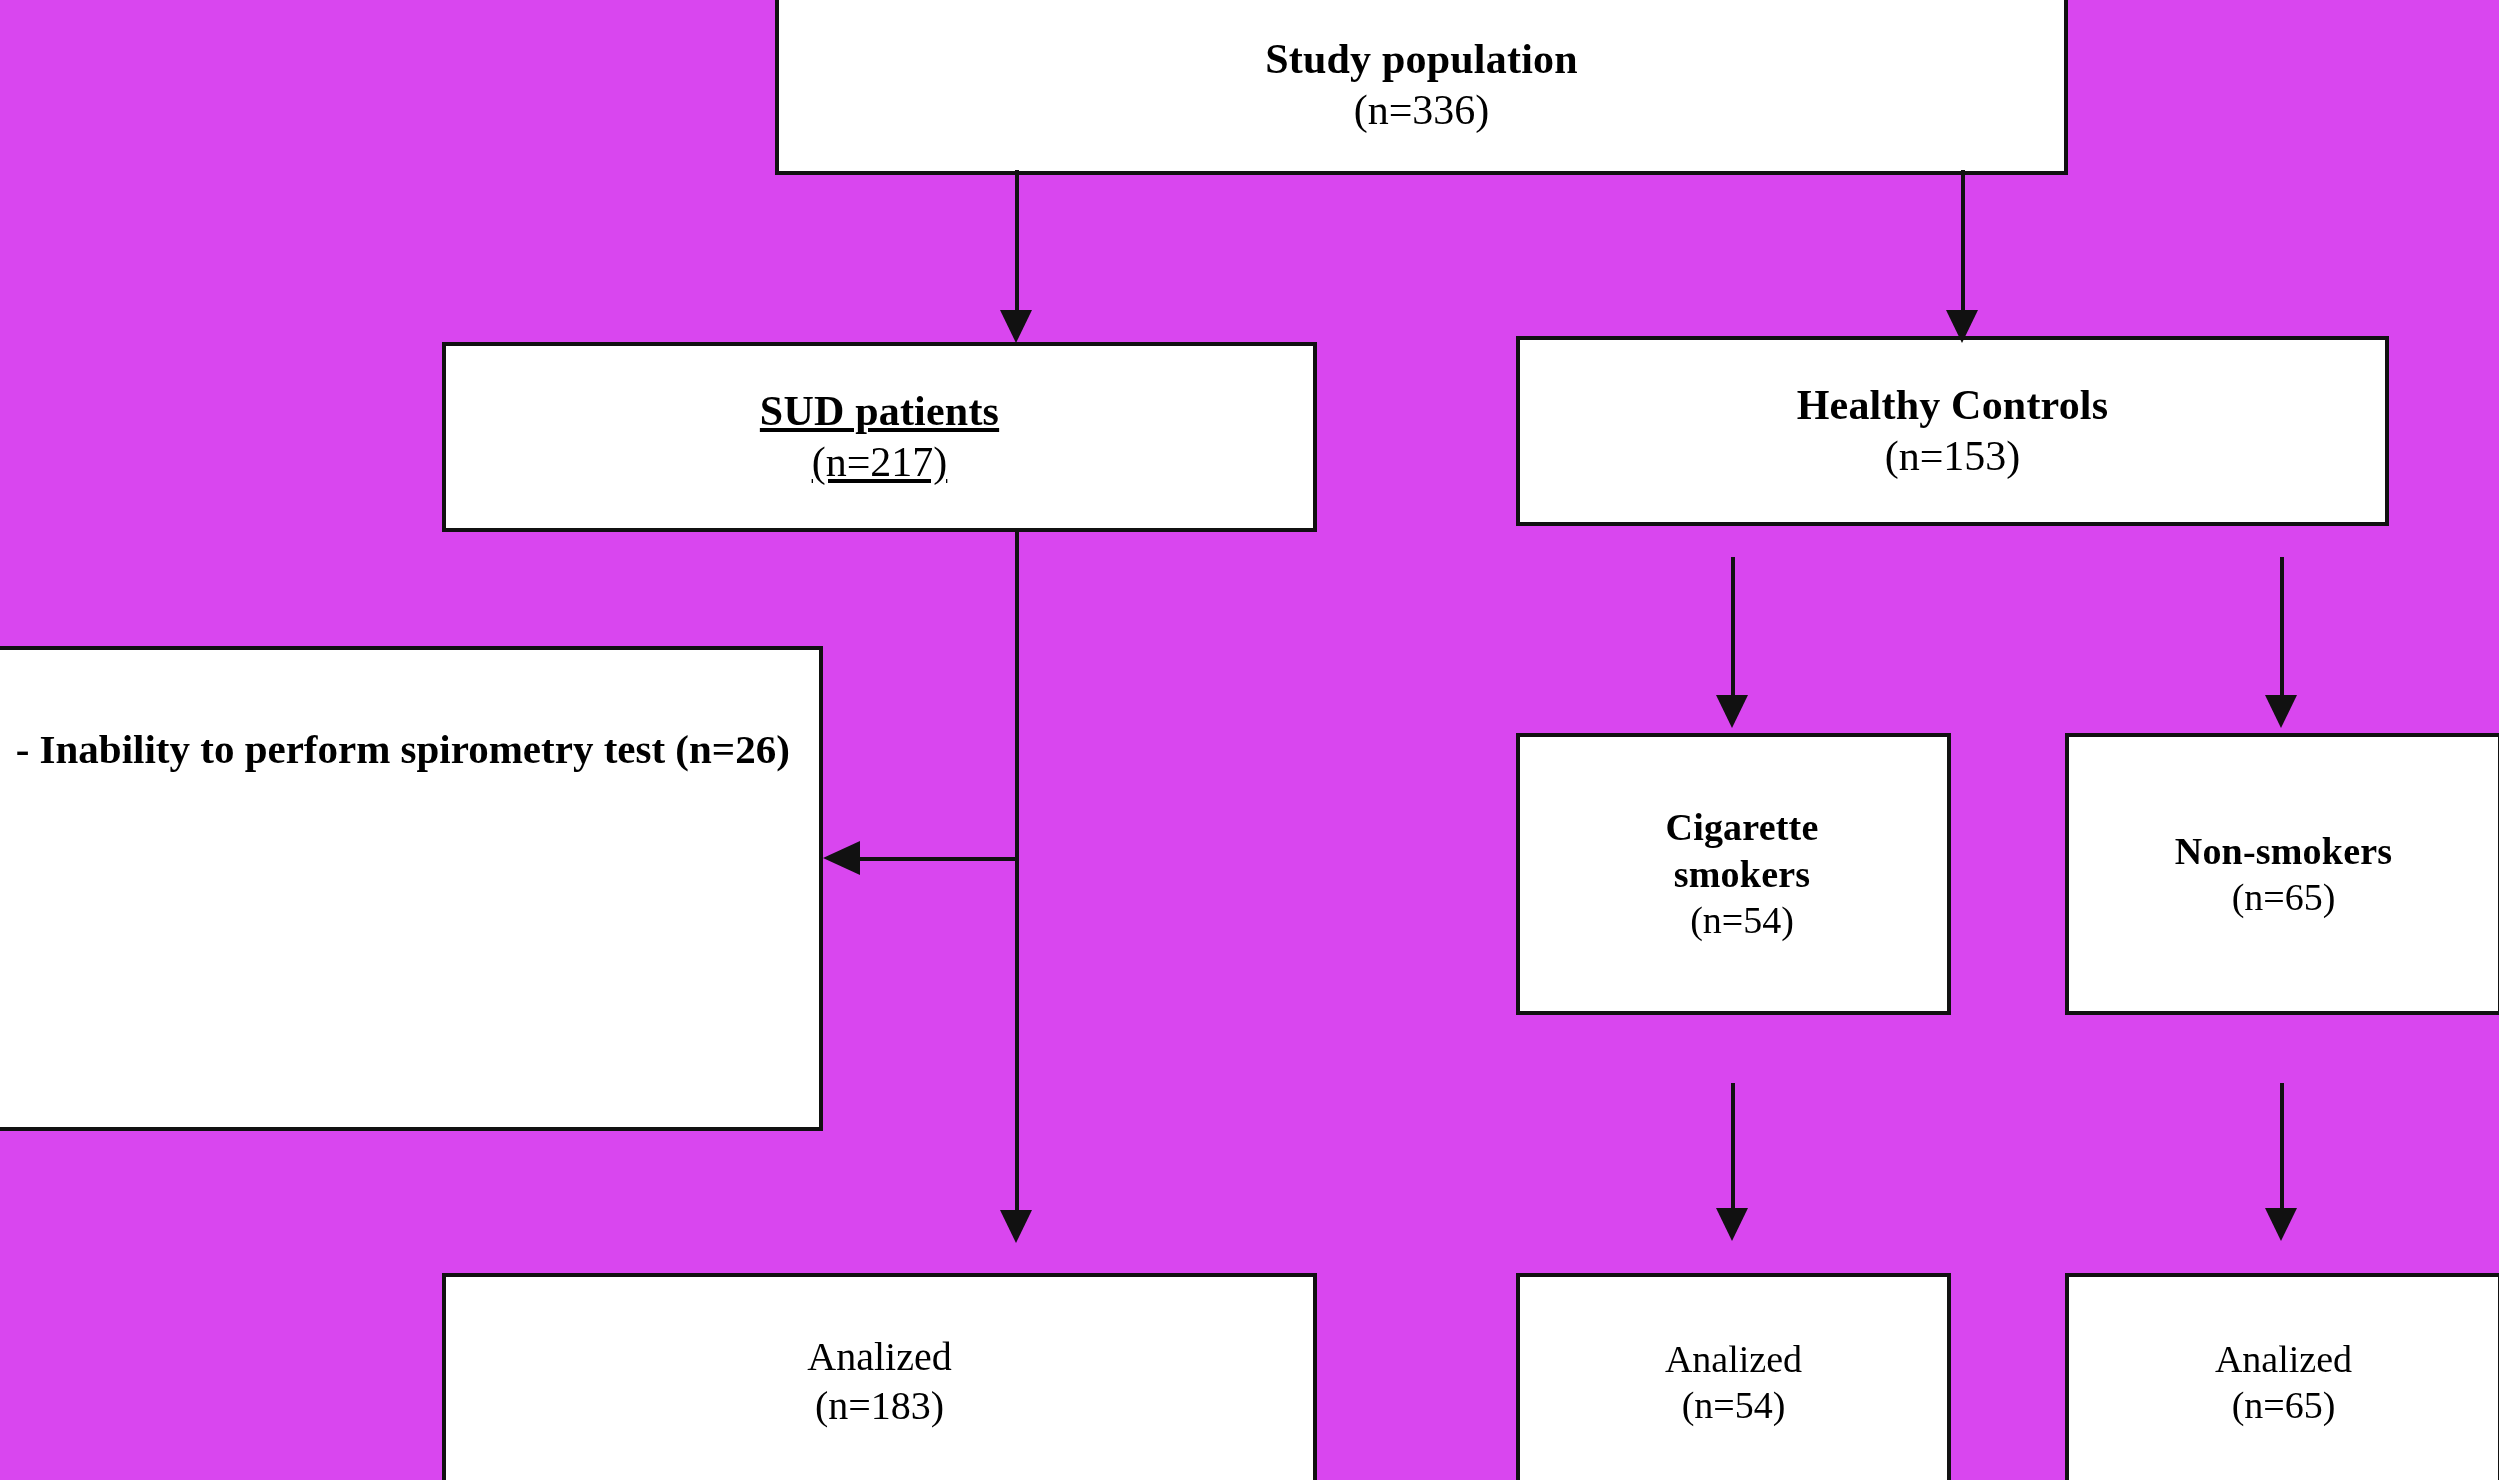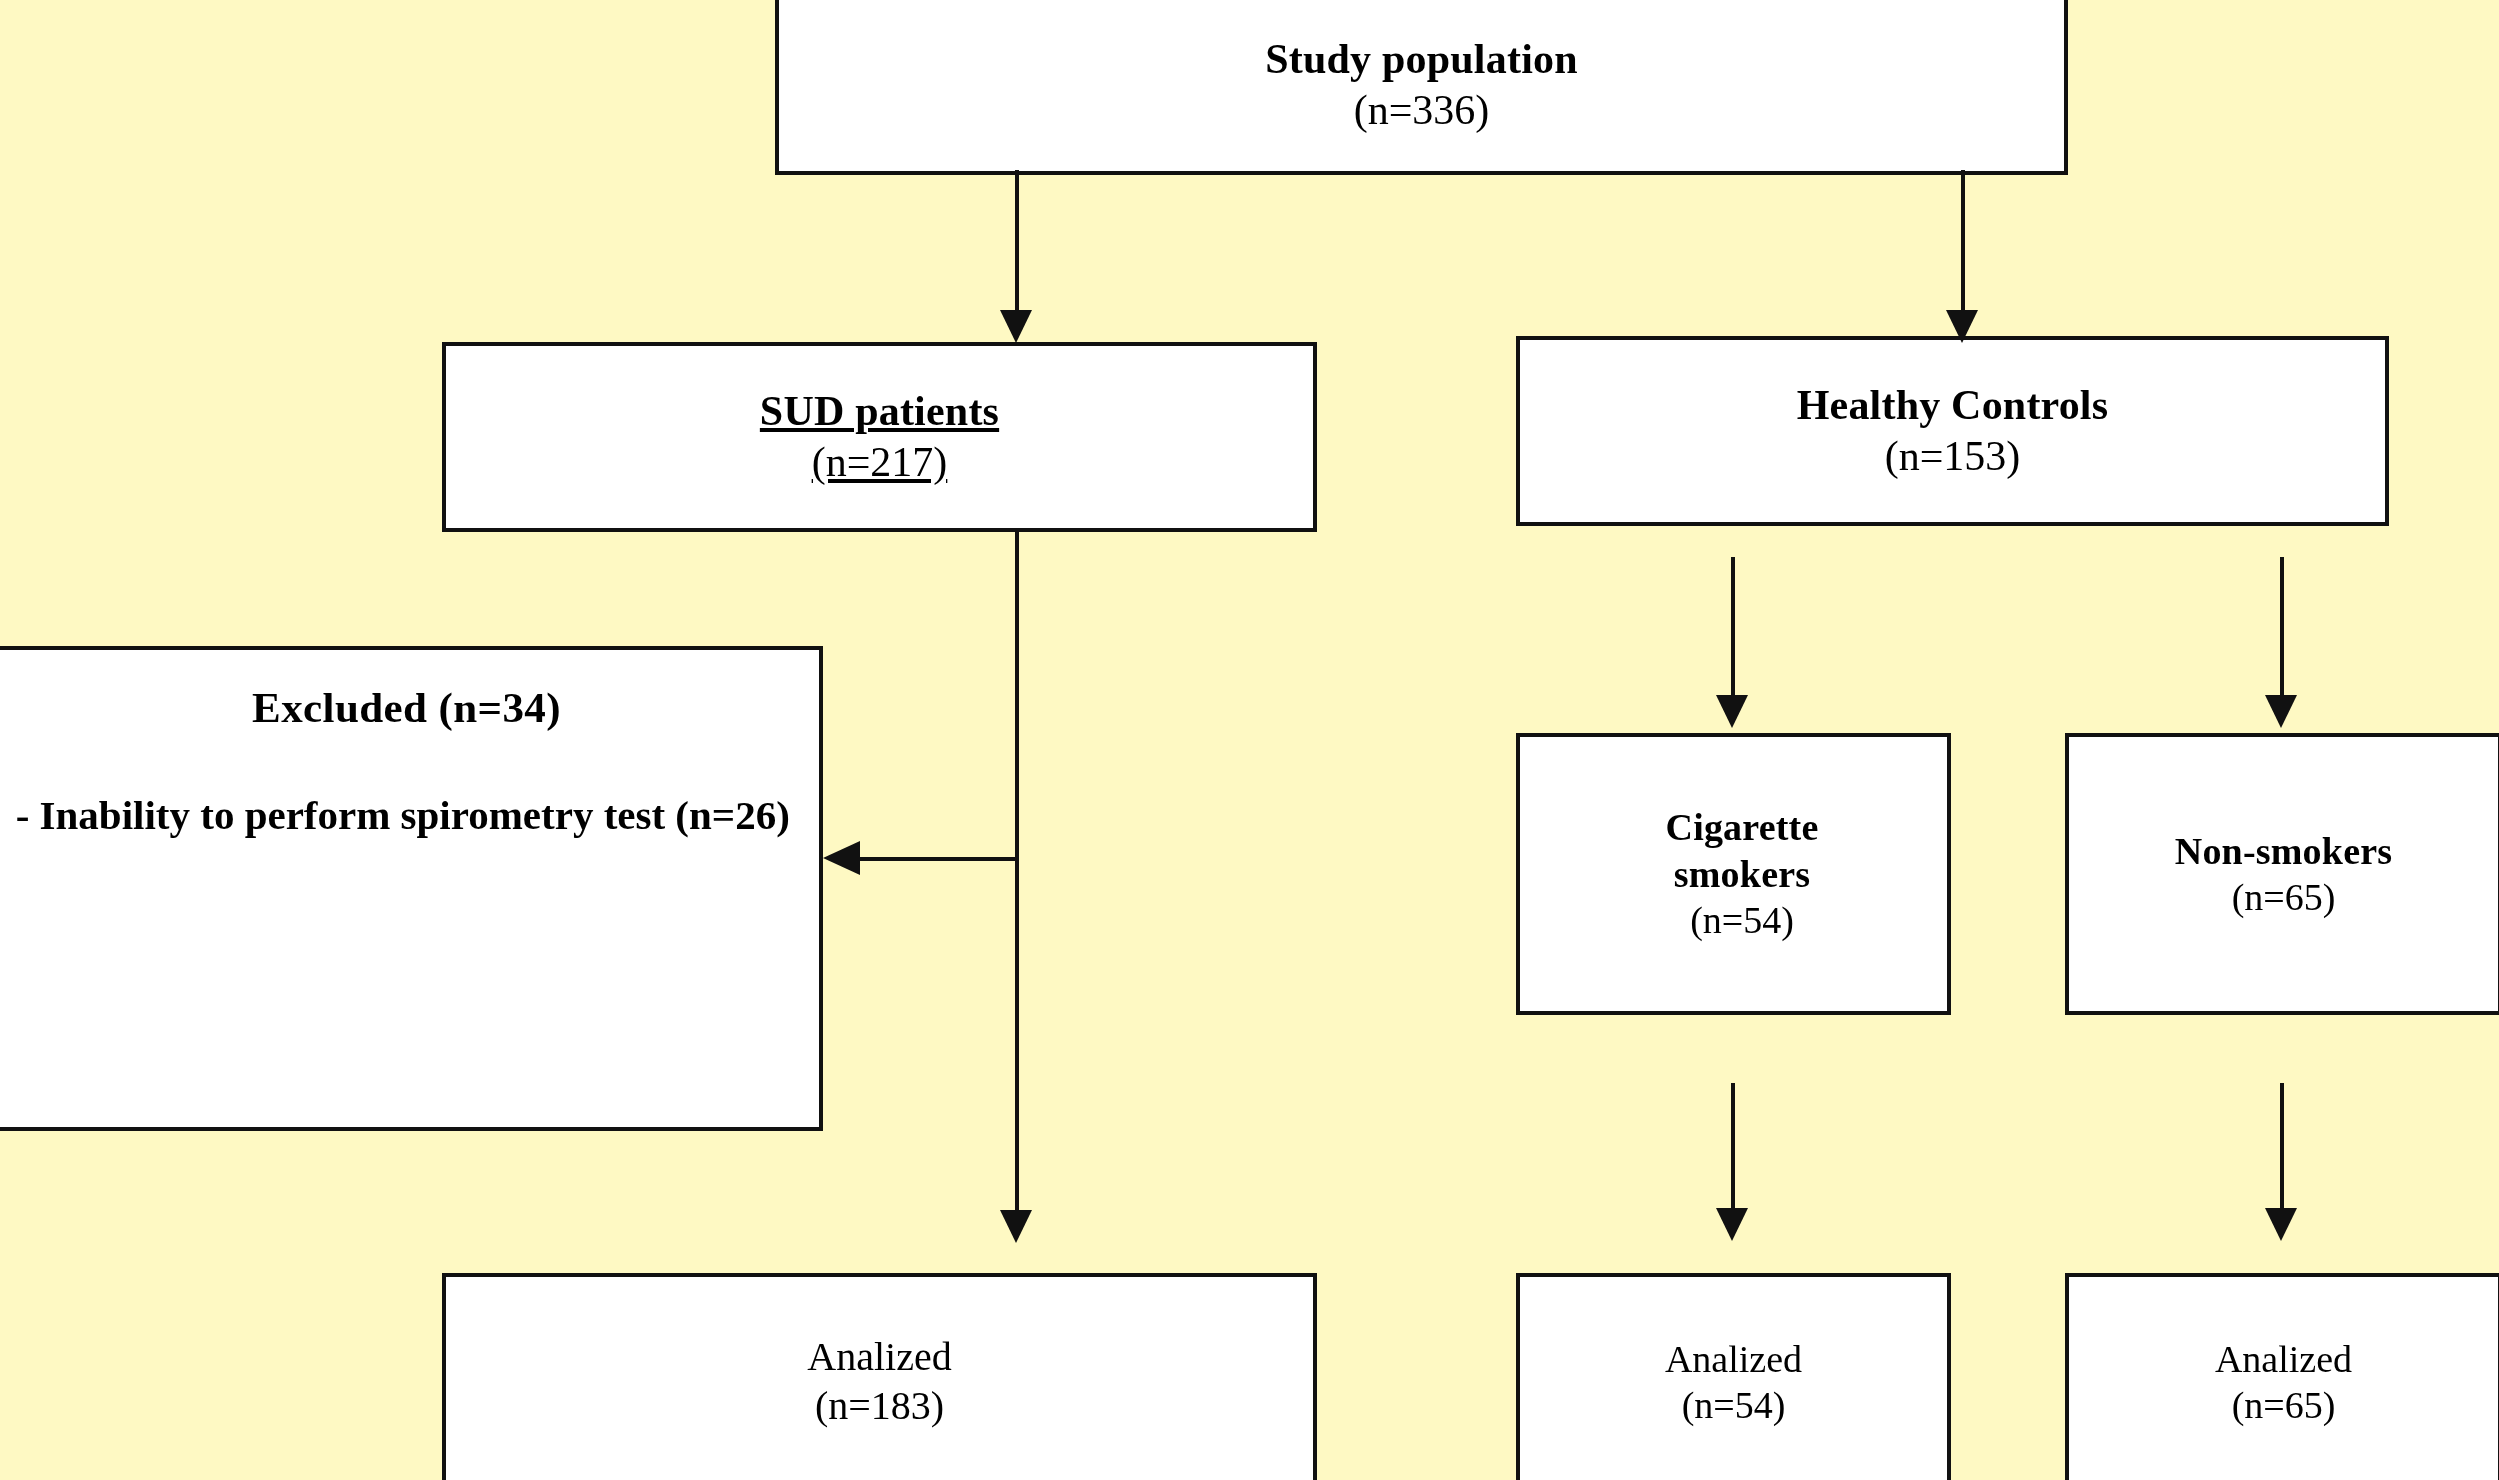--- a/index.html
+++ b/index.html
@@ -5,21 +5,21 @@
 <style>
   html, body {
     margin: 0;
     padding: 0;
     background: #ffffff;
   }
   #canvas {
     position: relative;
     width: 2500px;
     height: 1481px;
-    background: #fef9c3;
+    background: #d946ef;
     overflow: hidden;
     font-family: "Liberation Serif", "DejaVu Serif", serif;
     color: #000000;
   }
   
   .box {
     position: absolute;
     box-sizing: border-box;
     background: #ffffff;
     border: 4.2px solid #111111;
@@ -111,21 +111,20 @@
     <span class="ttl">SUD patients</span>
     <span class="cnt">(n=217)</span>
   </div>
 
   <div class="box" id="box-hc">
     <span class="ttl">Healthy Controls</span>
     <span class="cnt">(n=153)</span>
   </div>
 
   <div class="box" id="box-excluded">
-    <div class="exc-head">Excluded (n=34)</div>
     <ul class="exc-list">
       <li>- Inability to perform spirometry test (n=26)</li>
     </ul>
   </div>
 
   <div class="box" id="box-smokers">
     <span class="ttl">Cigarette</span>
     <span class="ttl">smokers</span>
     <span class="cnt">(n=54)</span>
   </div>

